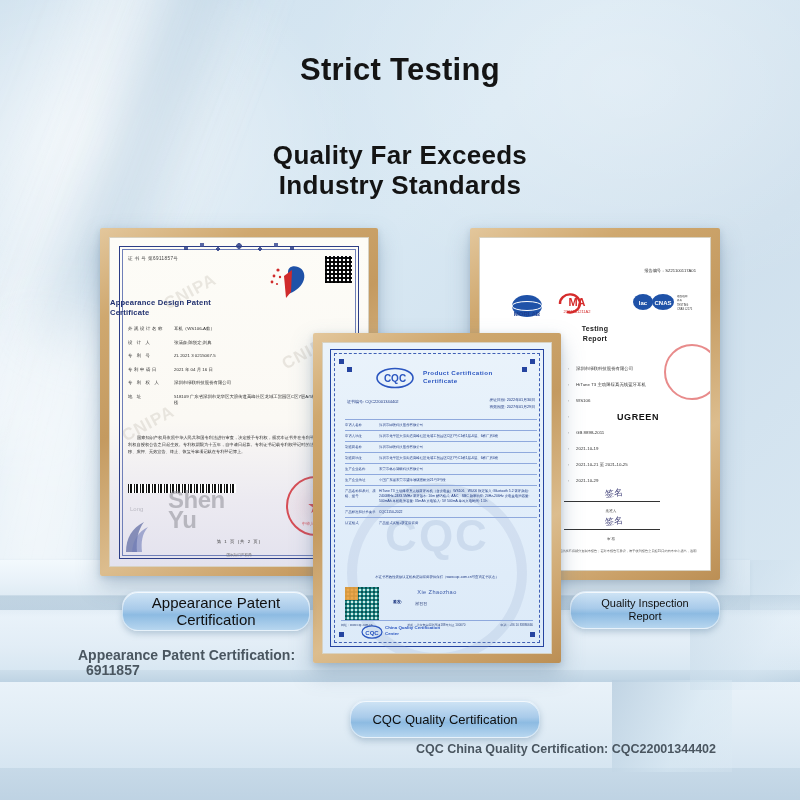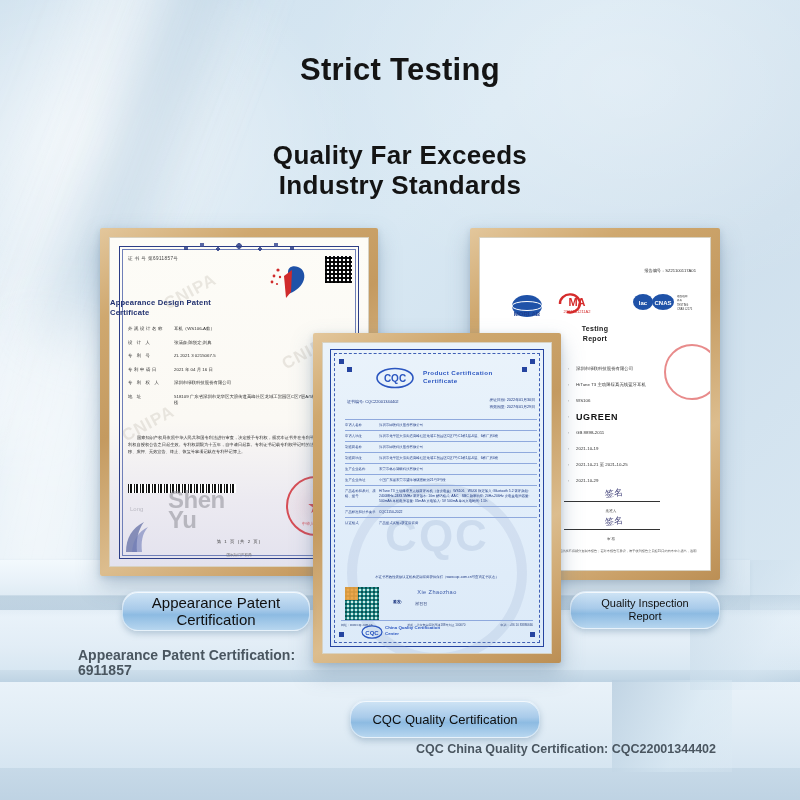--- a/index.html
+++ b/index.html
@@ -123,21 +123,21 @@
   .cma{position:absolute;left:76px;top:0px;width:42px;height:26px;}
   .cnas{position:absolute;left:152px;top:2px;width:66px;height:22px;}
   .rep-no{position:absolute;right:14px;top:30px;font-size:4.2px;color:#333;}
   .rep-title{position:absolute;left:0;right:0;top:86px;text-align:center;
      font-size:7px;font-weight:bold;color:#1a1a1a;line-height:10px;letter-spacing:.3px;}
   .rep-rows{position:absolute;left:62px;top:128px;right:10px;}
   .rep-row{display:flex;font-size:4.4px;color:#333;margin-bottom:10px;line-height:6px;}
   .rr-key{width:26px;flex:none;color:#333;}
   .rr-col{width:8px;flex:none;}
   .rr-val{flex:1;}
-  .brand{font-size:9px;font-weight:bold;color:#111;letter-spacing:.6px;}
+  .brand{font-size:9px;font-weight:bold;color:#111;letter-spacing:.6px;text-align:center;}
   .sign-block{position:absolute;left:52px;top:244px;right:20px;}
   .sign-row{position:relative;height:28px;}
   .sl{position:absolute;left:32px;right:30px;bottom:8px;border-bottom:.8px solid #333;}
   .sl-key{position:absolute;left:0;bottom:5px;font-size:4.2px;color:#333;}
   .sl-mark{position:absolute;left:52%;bottom:10px;transform:translateX(-50%) rotate(-6deg);
      font-size:9px;color:#1b1b5e;font-family:"Liberation Serif",serif;opacity:.85;}
   .sl-cap{position:absolute;left:0;right:0;bottom:-3px;text-align:center;font-size:3.6px;color:#444;}
   .rep-foot{position:absolute;left:12px;right:12px;bottom:12px;font-size:3.2px;color:#555;line-height:4.6px;}
   .red-stamp{position:absolute;right:-10px;top:106px;width:52px;height:52px;border-radius:50%;
      border:2px solid #d52b2b;opacity:.55;}
@@ -512,18 +512,18 @@
       <div>Report</div>
     </div>
   </div>
 
   <div class="pill" id="pill-center">
     <span>CQC Quality Certification</span>
   </div>
 
   <div class="caption" id="cap-left">
     <div>Appearance Patent Certification:</div>
-    <div style="margin-left:0;">6911857</div>
+    <div style="margin-left:8px;">6911857</div>
   </div>
 
   <div class="caption" id="cap-center">CQC China Quality Certification: CQC22001344402</div>
 
 </div>
 
 </body></html>

